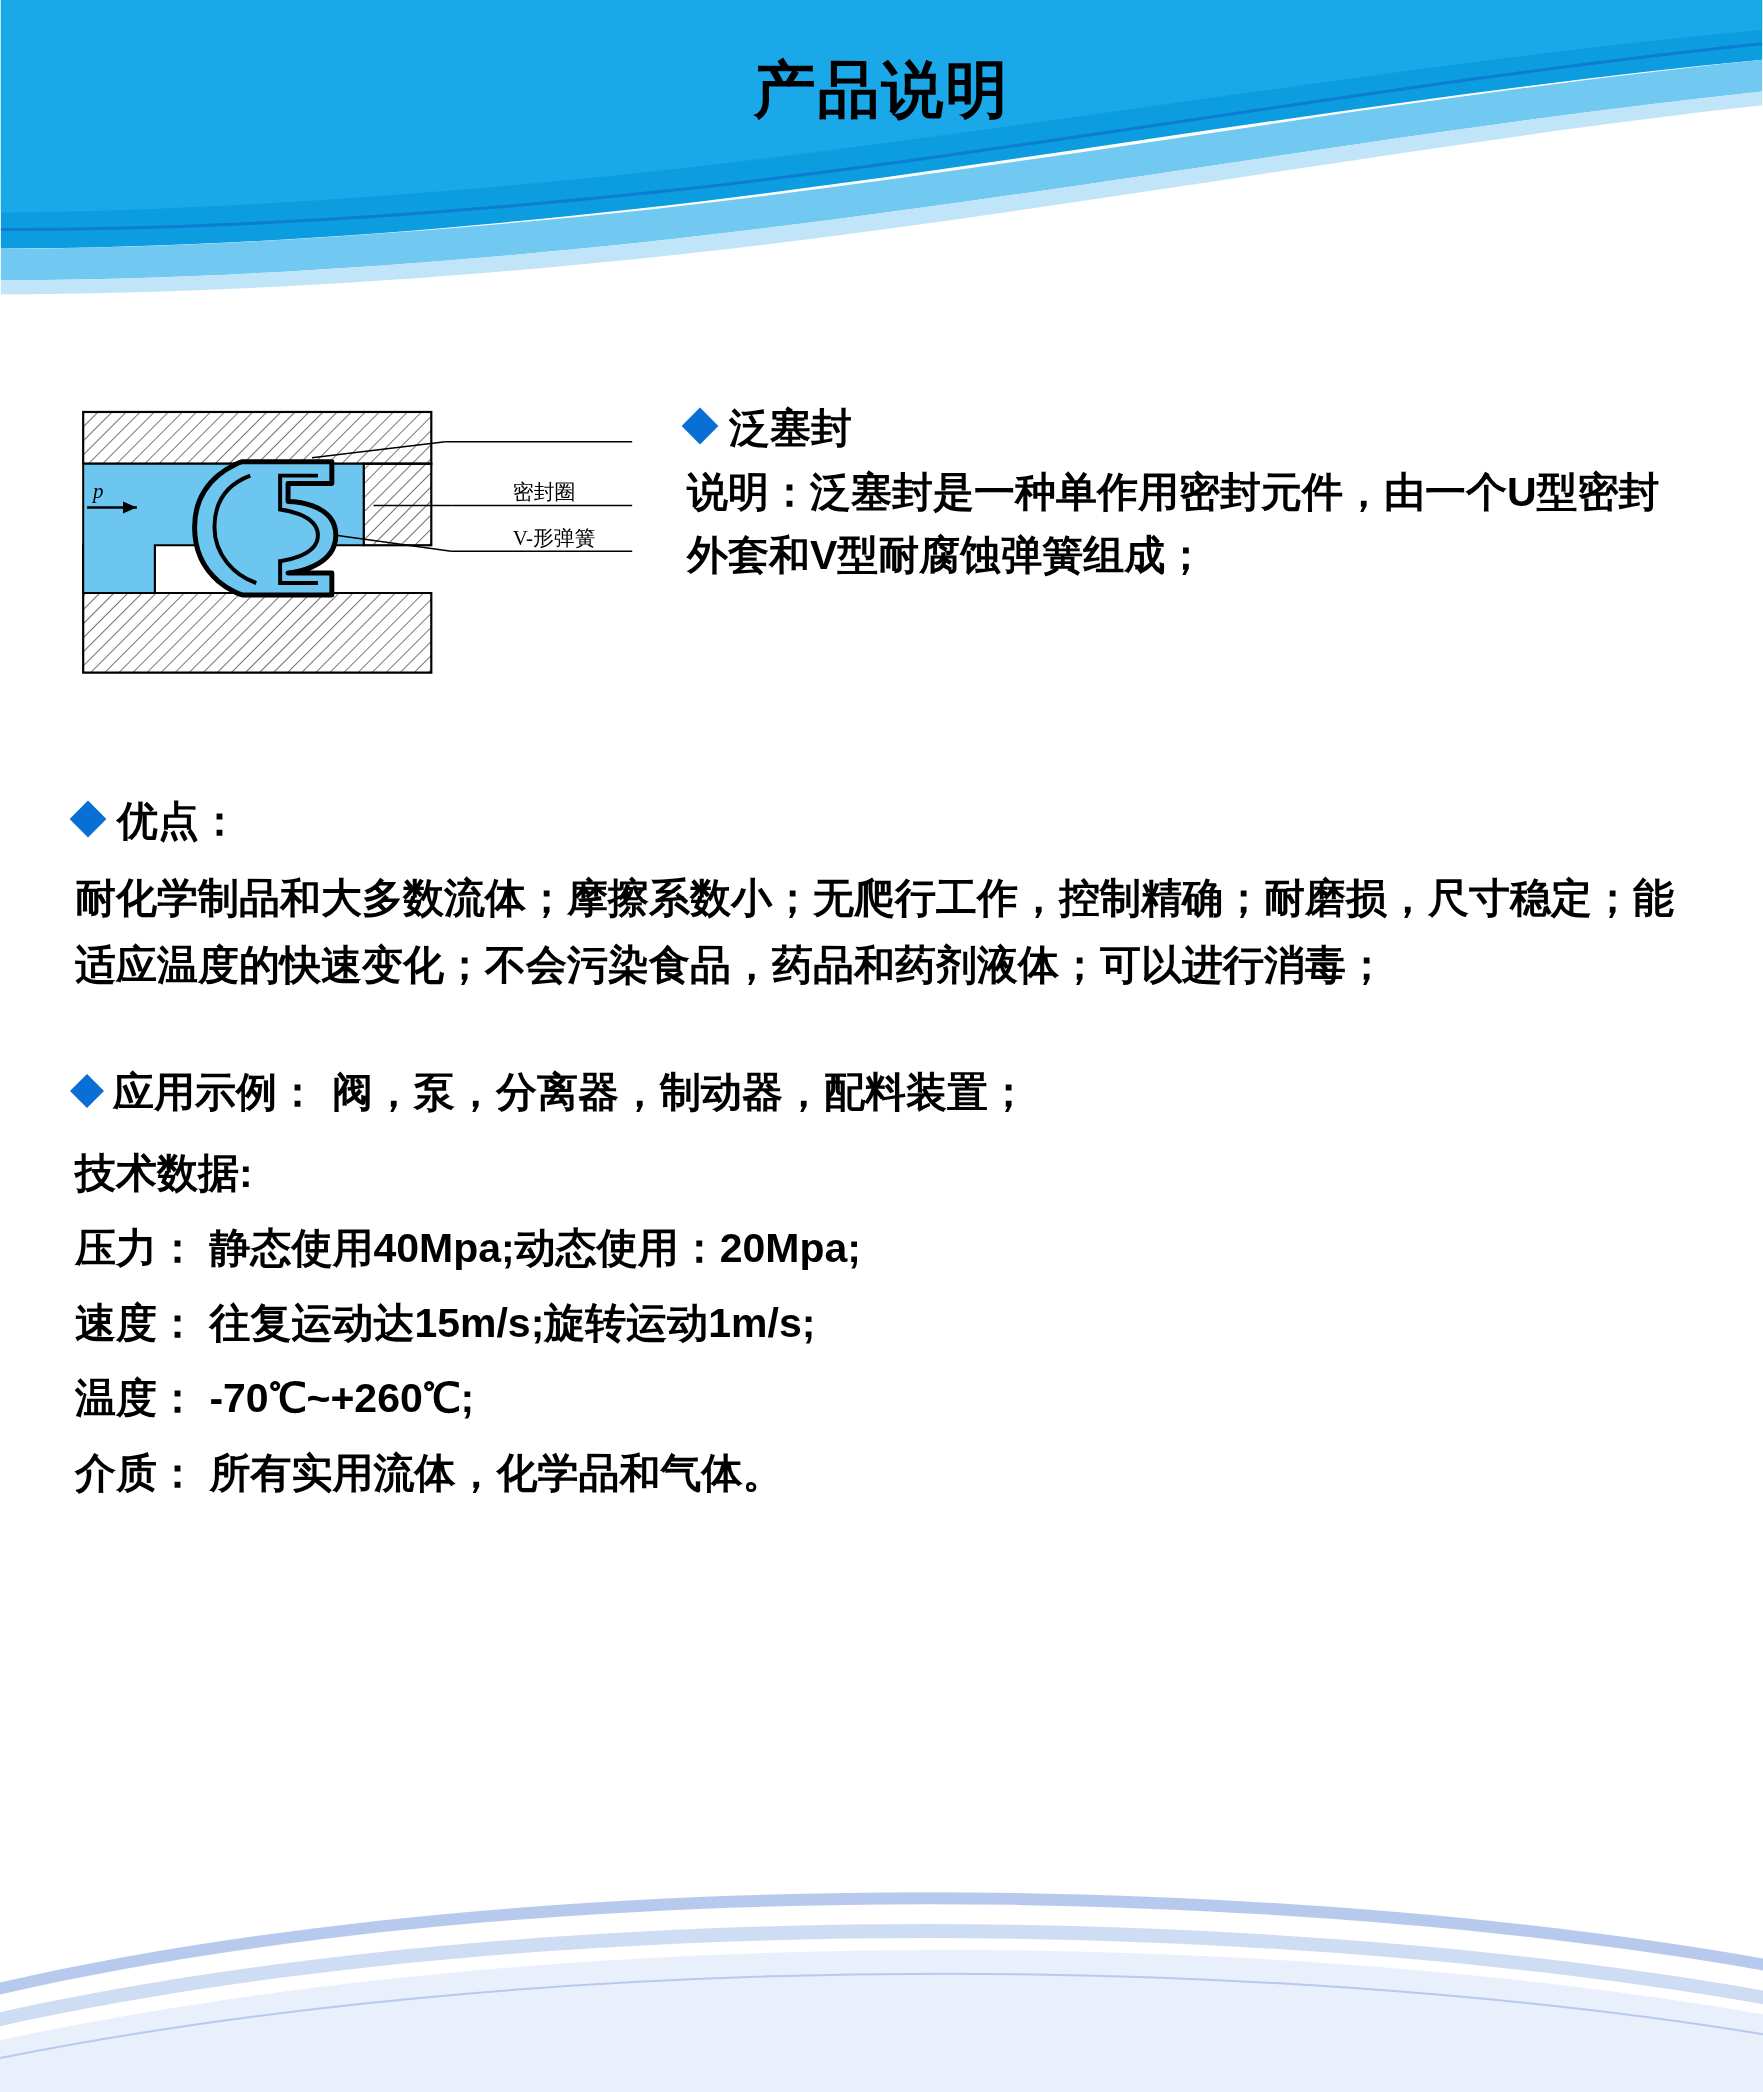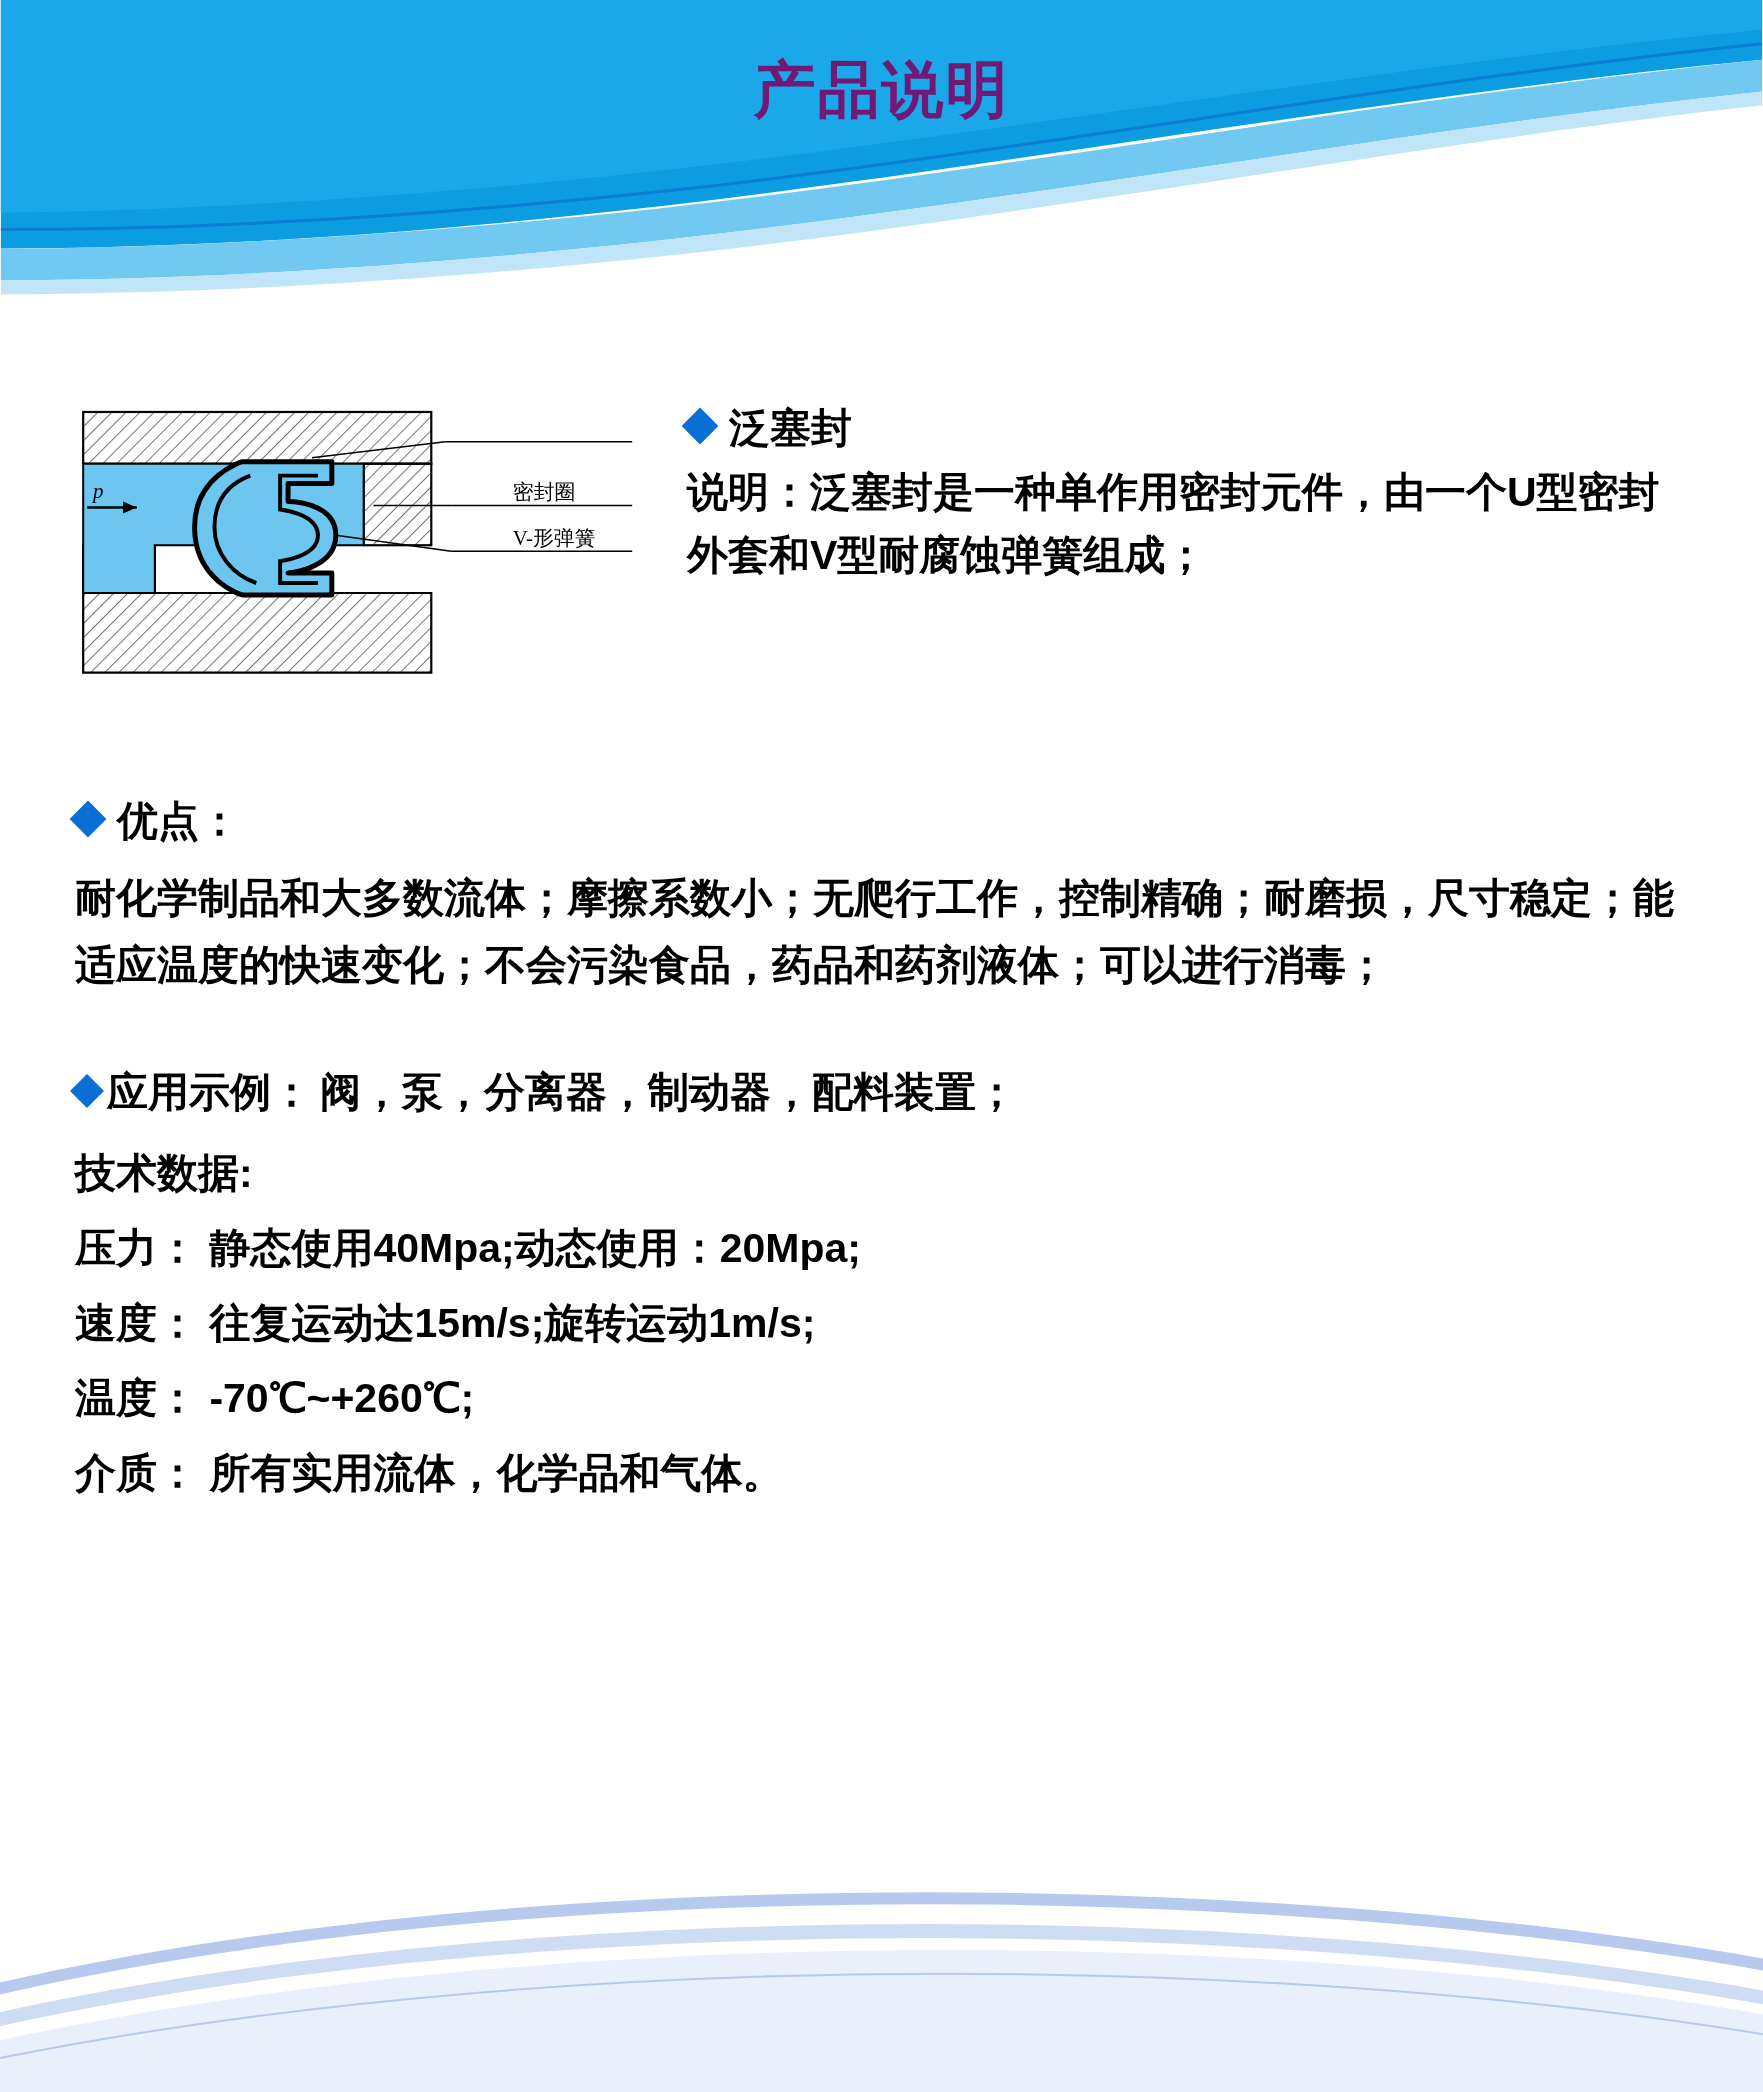--- a/index.html
+++ b/index.html
@@ -28,21 +28,21 @@
 
   .page-title {
     position: absolute;
     left: 0;
     top: 48px;
     width: 1763px;
     text-align: center;
     font-size: 62px;
     font-weight: bold;
     letter-spacing: 2px;
-    color: #701a75;
+    color: #000000;
     z-index: 5;
   }
 
   
   .footer-banner {
     position: absolute;
     left: 0;
     bottom: 0;
     width: 1763px;
     height: 229px;
@@ -115,21 +115,21 @@
   .section-body {
     font-size: 41px;
     font-weight: bold;
     line-height: 1.62;
     margin-top: 14px;
   }
 
   .inline-head {
     display: flex;
     align-items: flex-start;
-    gap: 8px;
+    gap: 14px;
     font-size: 41px;
     font-weight: bold;
   }
 
   .tech-label {
     font-size: 41px;
     font-weight: bold;
     margin-top: 26px;
   }
   .tech-row {

